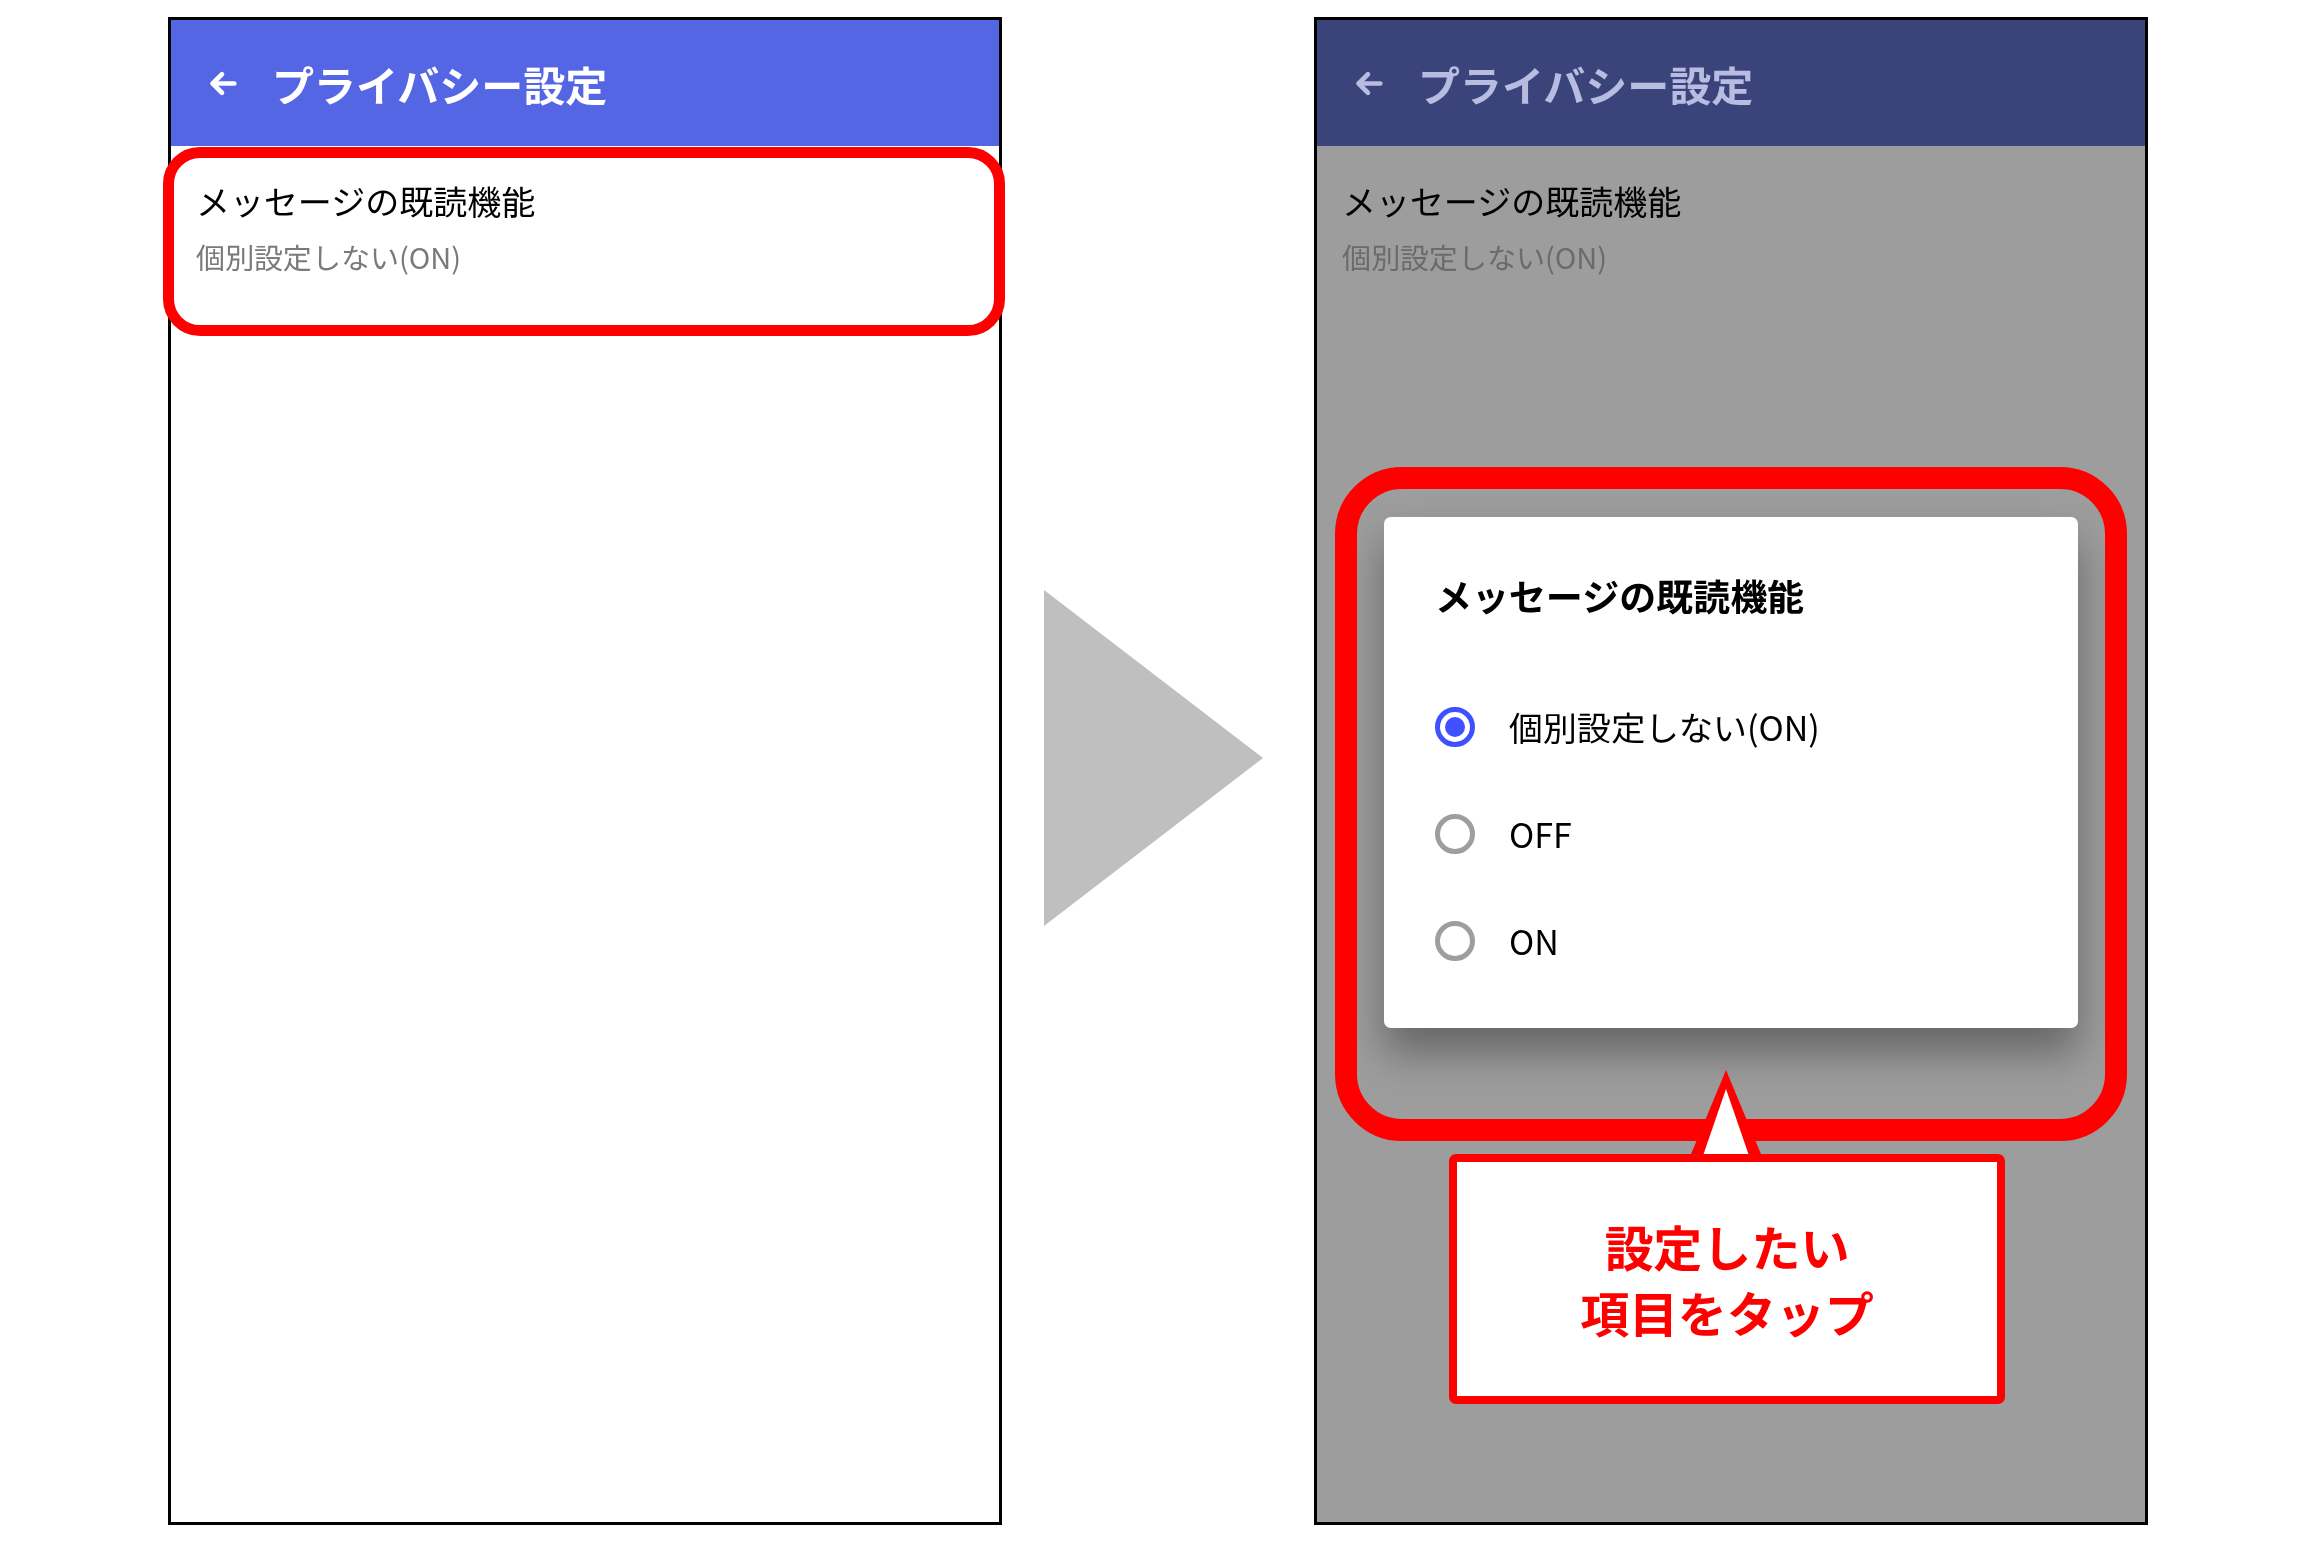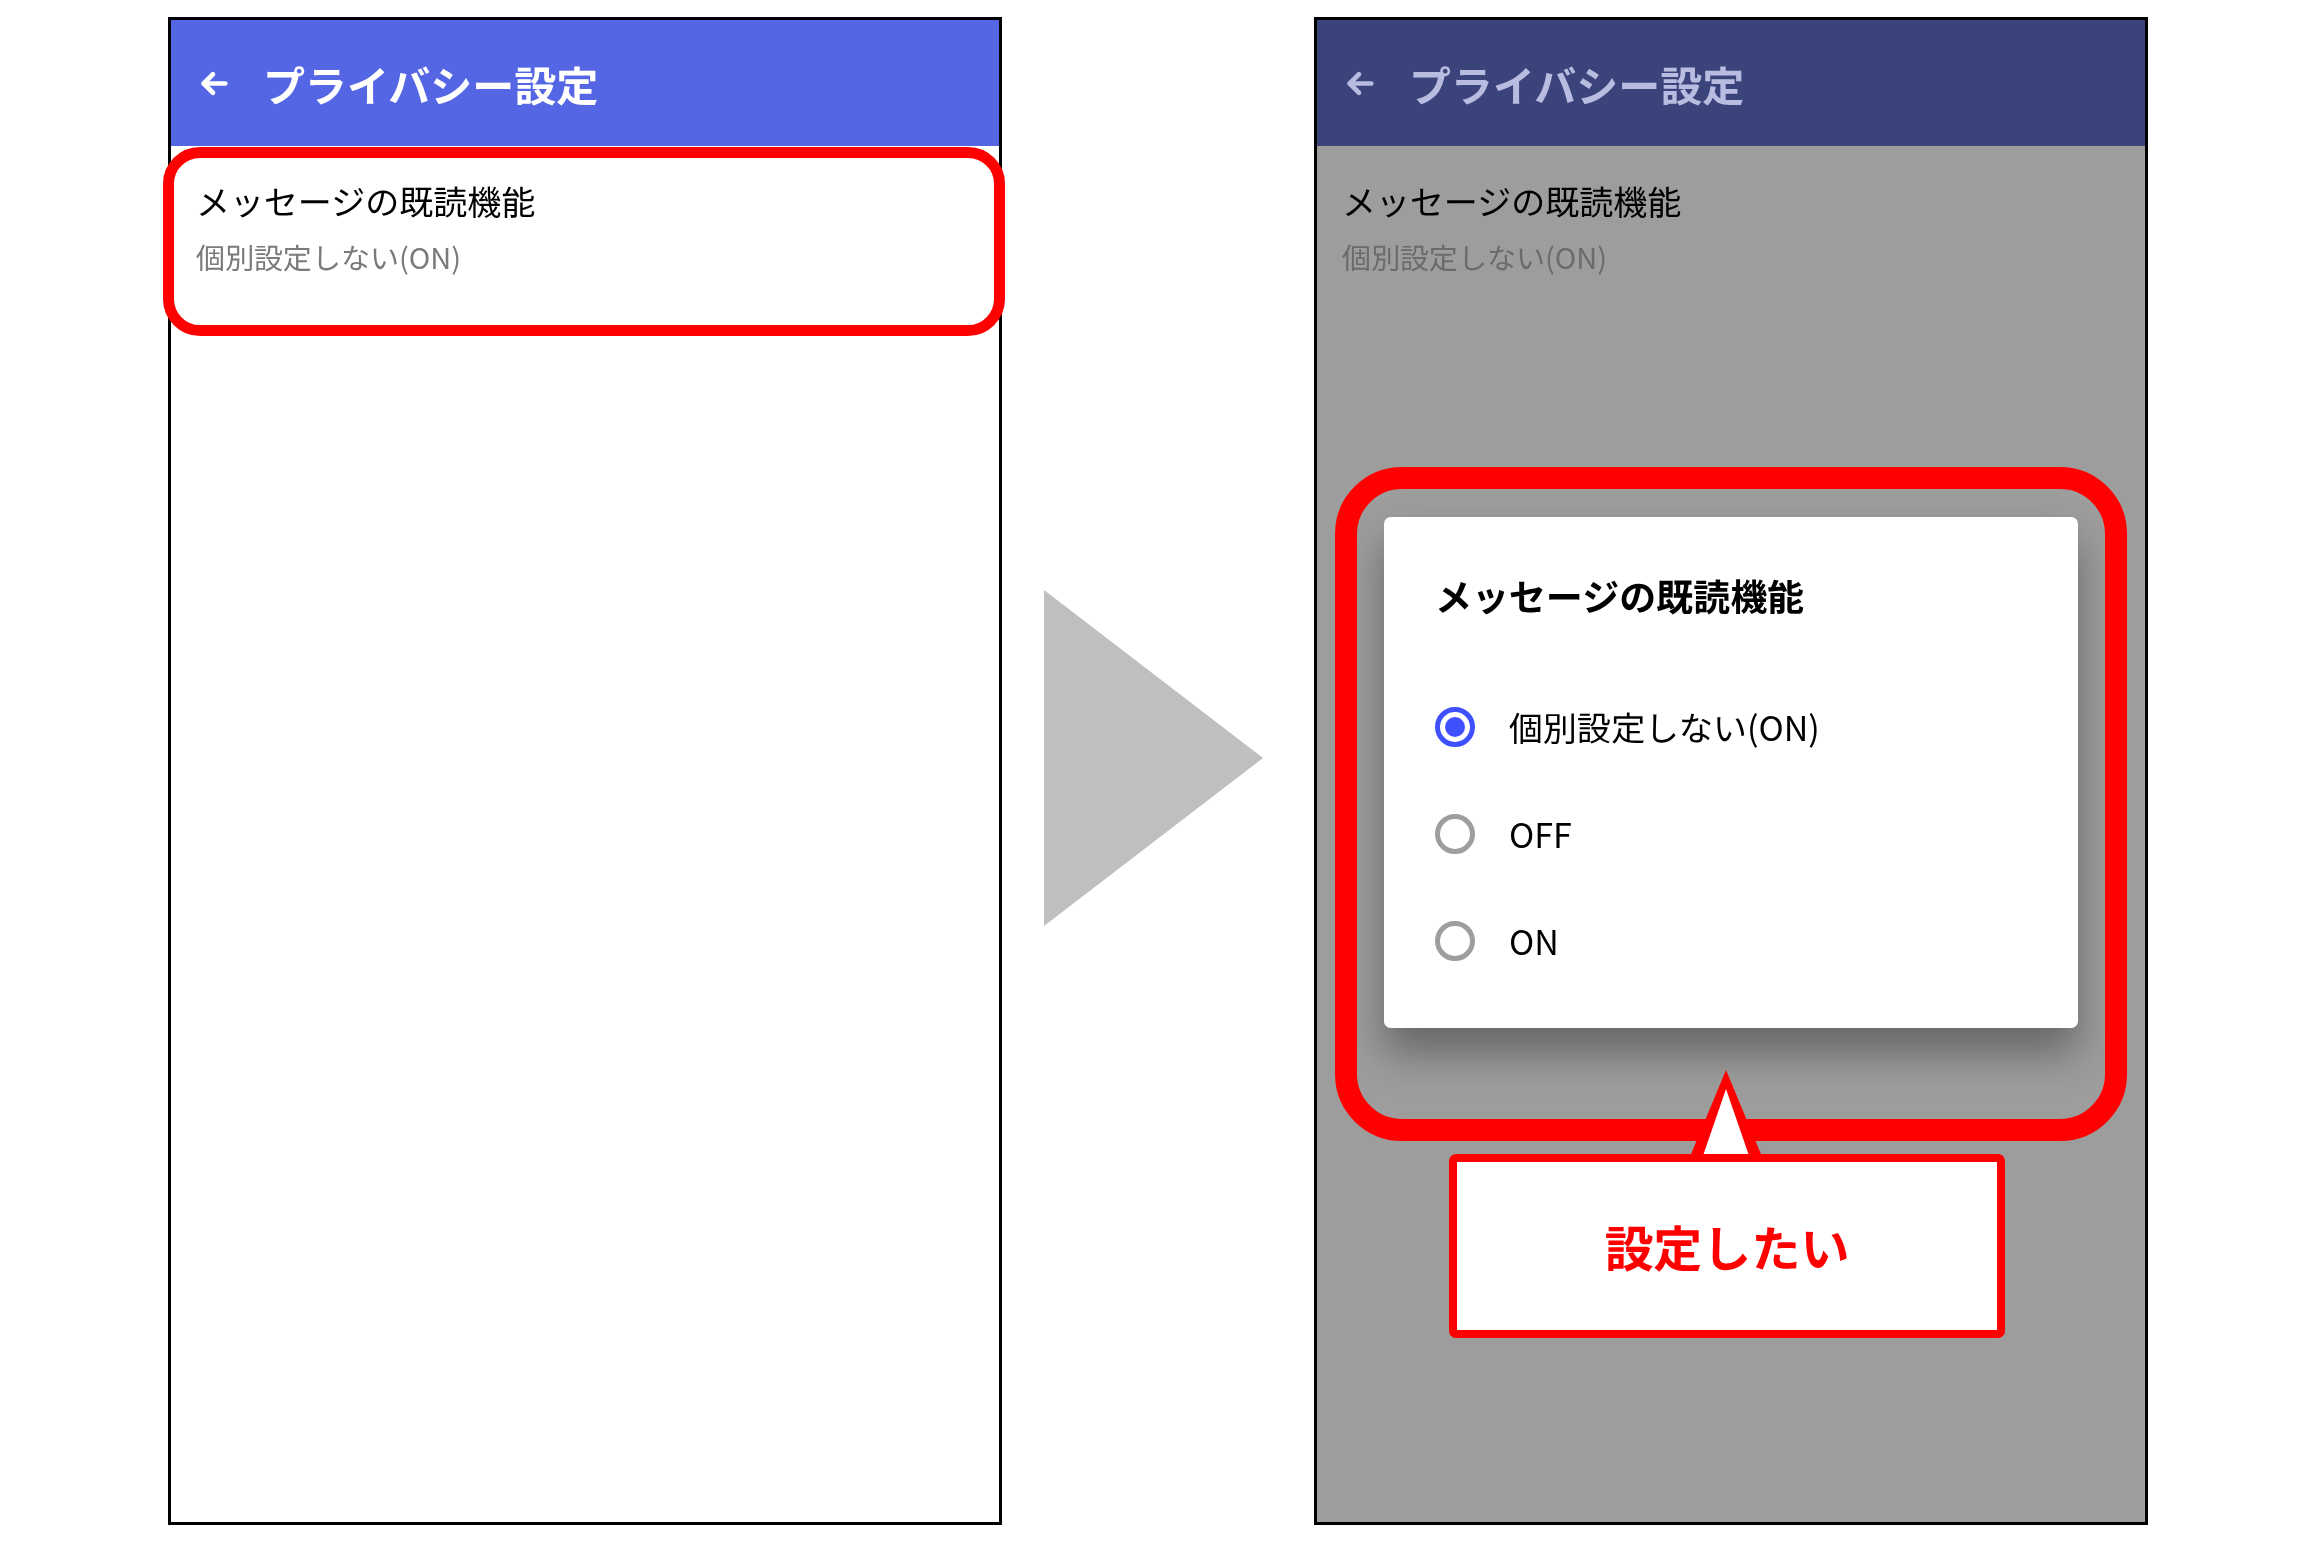--- a/index.html
+++ b/index.html
@@ -17,21 +17,21 @@
     background:#fff;
     overflow:hidden;
   }
   .phone-left{left:168px;top:17px;height:1508px}
   .phone-right{left:1314px;top:17px;height:1508px}
 
   
   .appbar{
     display:flex;align-items:center;
     height:126px;
-    padding:0 25px;
+    padding:0 34px;
     color:#fff;font-weight:700;font-size:42px;
     gap:30px;
   }
   .appbar-blue{background:#5566e5}
   .appbar-dark{background:#3b437b;color:#b8bce0}
 
   
   .row{
     padding:30px 25px 25px 25px;
     background:#fff;
@@ -191,16 +191,17 @@
         <span>ON</span>
       </div>
     </div>
   </div>
 
   <div class="hl" style="left:1335px;top:467px;width:792px;height:674px;border-radius:67px;border-width:22px"></div>
 
   <div class="callout-tail"></div>
   <div class="callout">
     <div>設定したい</div>
+    <div>項目をタップ</div>
   </div>
 
 </div>
 
 
 </body></html>

